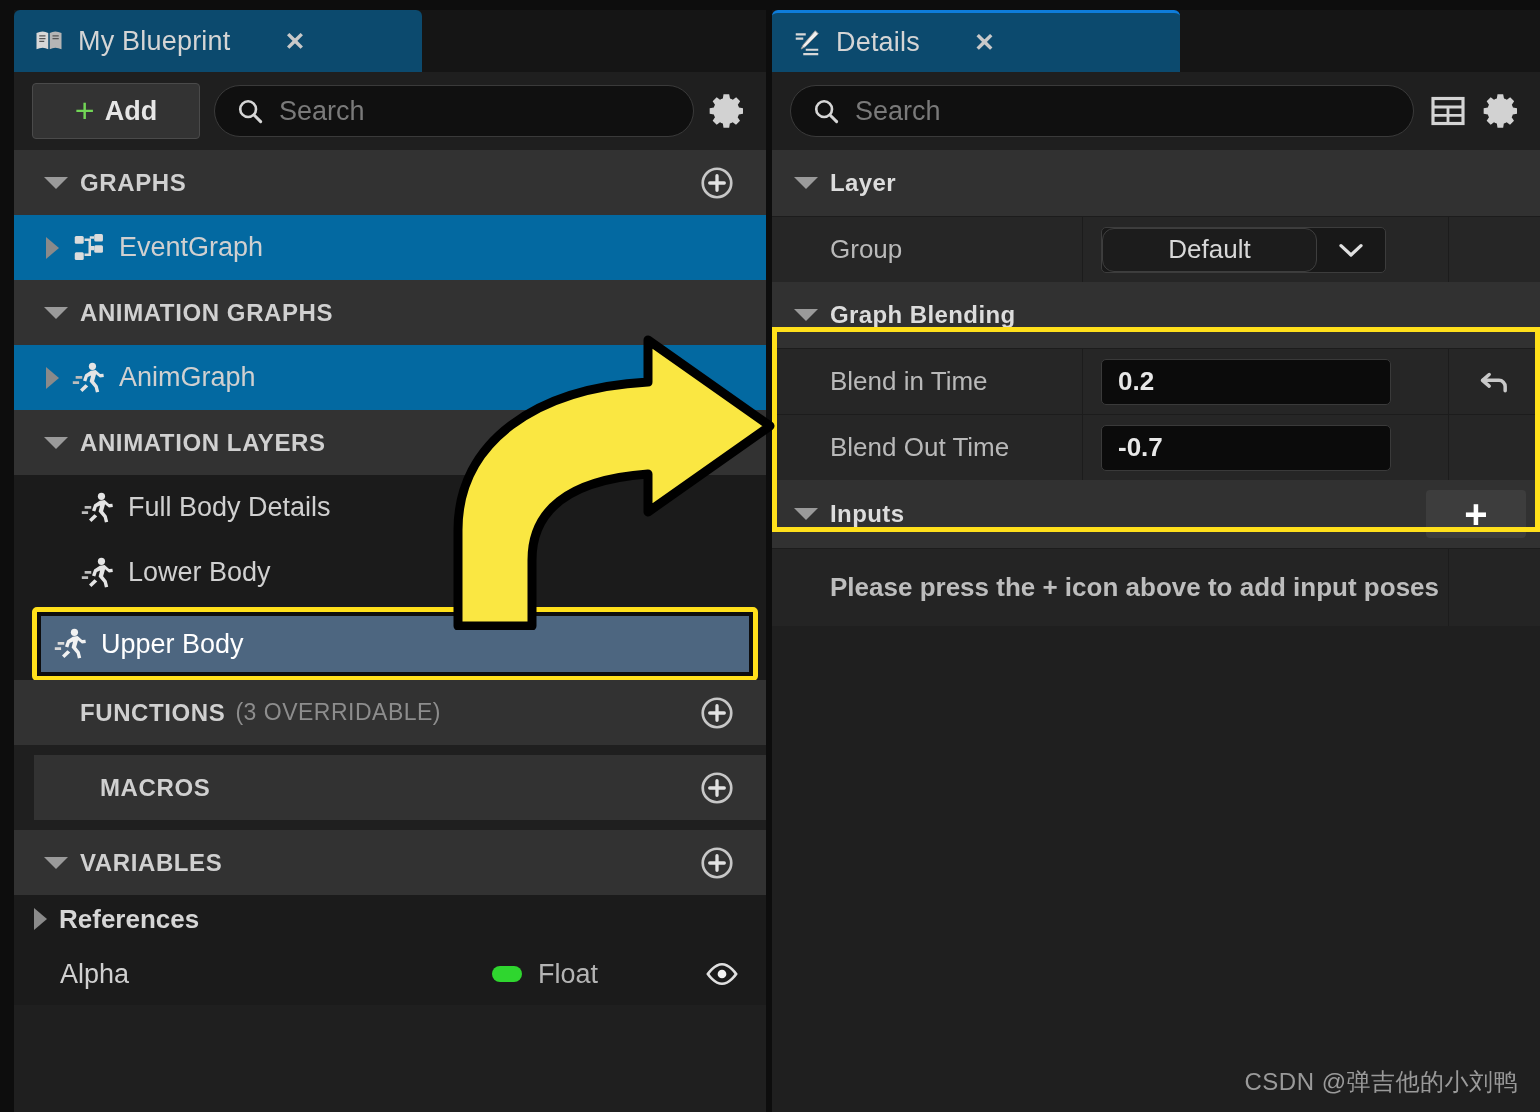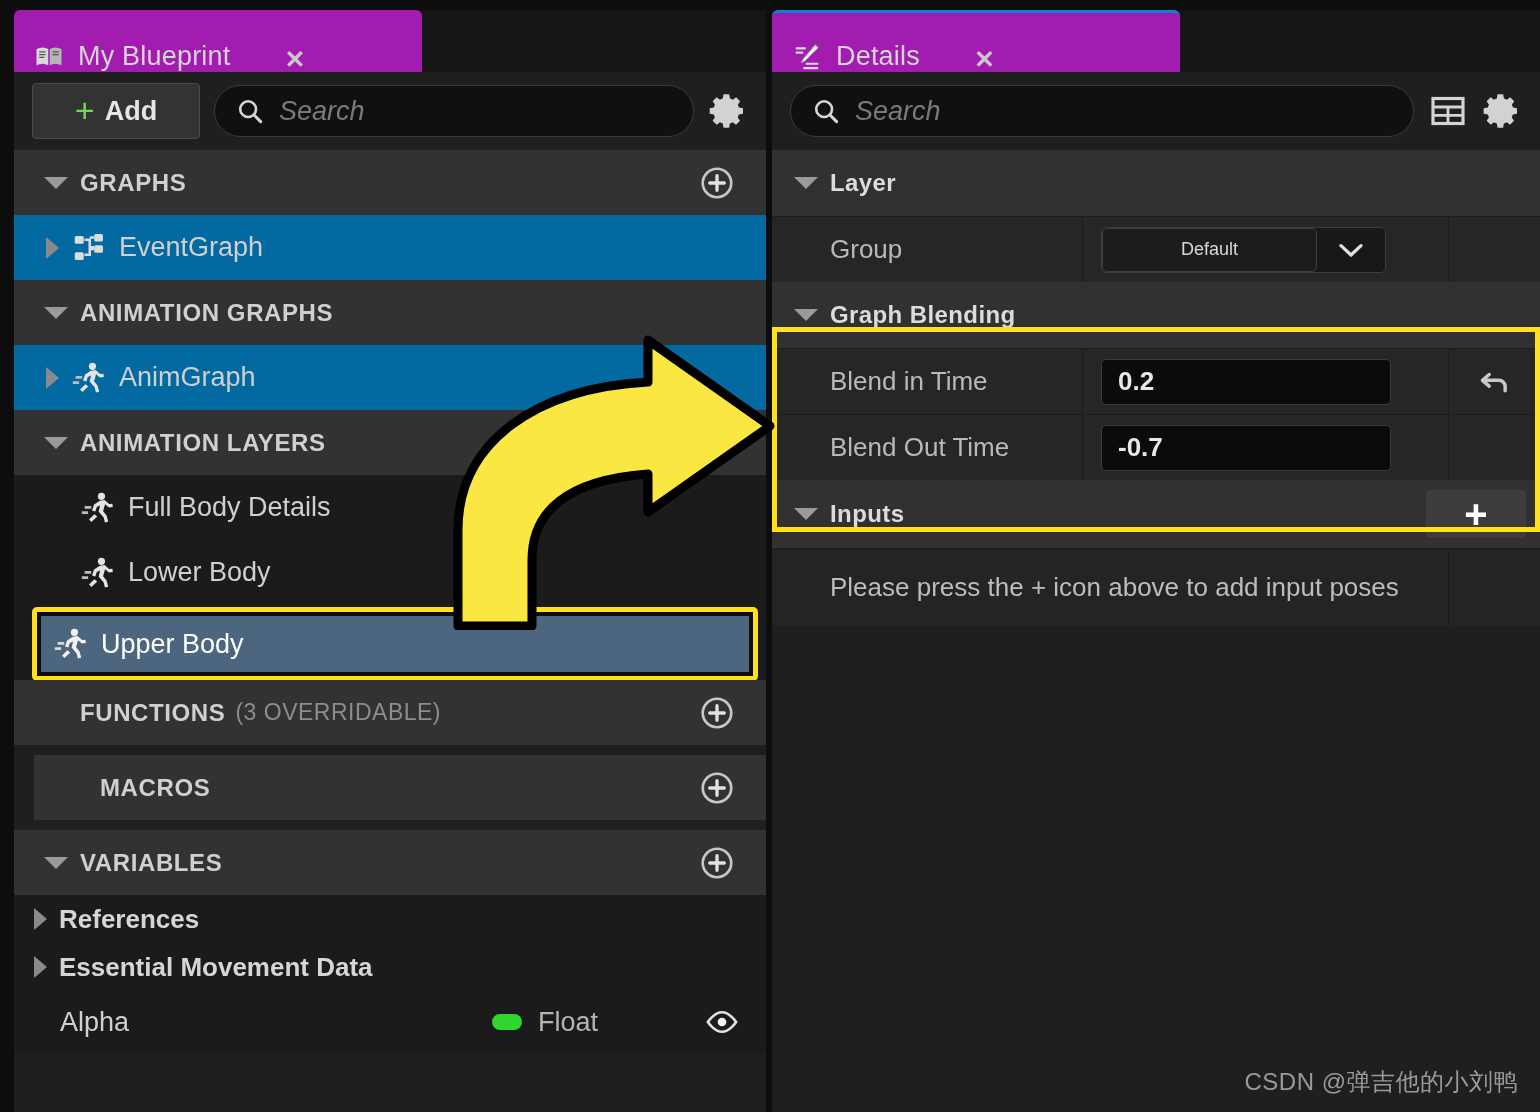--- a/index.html
+++ b/index.html
@@ -13,23 +13,23 @@
 
   
   .panel { position: absolute; top: 10px; bottom: 0; background: #1f1f1f; }
   #left-panel  { left: 14px;  width: 752px; }
   #right-panel { left: 772px; width: 768px; }
 
   
   .tabbar { position: relative; height: 62px; background: #151515; }
   .tab {
     position: absolute; left: 0; top: 0; height: 62px;
-    display: flex; align-items: flex-end; gap: 14px;
+    display: flex; align-items: center; gap: 14px;
     padding: 0 22px 0 20px;
-    background: #a21caf;
+    background: #0c4a6e;
     border-top-left-radius: 6px; border-top-right-radius: 6px;
   }
   .tab.active-blue { border-top: 3px solid #0e7ddb; }
   .tab-icon { width: 30px; height: 30px; flex: none; position: relative; }
   .tab-label { color: #d5d5d5; font-size: 27px; letter-spacing: .2px; white-space: nowrap; }
   .tab-close {
     color: #c9c9c9; font-size: 25px; font-weight: bold;
     margin-left: 40px; line-height: 1; cursor: pointer;
   }
 
@@ -39,21 +39,20 @@
     display: flex; align-items: center; justify-content: center; gap: 10px;
     width: 168px; height: 56px;
     background: #333333; border: 1px solid #4a4a4a; border-radius: 4px;
     color: #e6e6e6; font-size: 27px; font-weight: bold; cursor: pointer;
   }
   .plus-green { color: #72d656; font-size: 34px; font-weight: 400; line-height: .8; }
   .search-box {
     flex: 1; height: 52px; display: flex; align-items: center; gap: 14px;
     background: #101010; border: 1px solid #3a3a3a; border-radius: 26px;
     padding: 0 20px;
-    font-style: italic;
   }
   .search-text { color: #7a7a7a; font-size: 27px; }
   .tb-icon { width: 40px; height: 40px; flex: none; cursor: pointer; }
 
   
   .tree { position: relative; }
   .row {
     position: relative; display: flex; align-items: center;
     height: 65px; padding-left: 30px;
   }
@@ -93,34 +92,34 @@
 
   
   .d-row { display: flex; align-items: center; height: 66px; }
   .d-hdr { background: #313131; padding-left: 22px; }
   .d-hdr .d-title { color: #dcdcdc; font-size: 24px; font-weight: bold; letter-spacing: .4px; }
   .d-prop { background: #262626; border-top: 1px solid #1c1c1c; }
   .d-prop .d-name { color: #b9b9b9; font-size: 26px; padding-left: 58px; width: 310px; flex: none; }
   .d-valcell { flex: 1; display: flex; align-items: center; border-left: 1px solid #1c1c1c; height: 100%; padding-left: 18px; }
   .d-extra { width: 92px; flex: none; display: flex; align-items: center; justify-content: center; border-left: 1px solid #1c1c1c; height: 100%; }
   .combo { display: flex; align-items: stretch; width: 285px; height: 46px; background: #181818; border: 1px solid #3c3c3c; border-radius: 5px; cursor: pointer; }
-  .combo-val { flex: 1; display: flex; align-items: center; justify-content: center; background: #1c1c1c; border: 1px solid #3e3e3e; border-radius: 5px; color: #d8d8d8; font-size: 18px; }
+  .combo-val { flex: 1; display: flex; align-items: center; justify-content: center; background: #1c1c1c; border: 1px solid #3e3e3e; border-radius: 12px; color: #d8d8d8; font-size: 26px; }
   .combo-arrow { width: 68px; display: flex; align-items: center; justify-content: center; }
   .numfield {
     width: 290px; height: 46px; background: #0b0b0b; border: 1px solid #3a3a3a; border-radius: 5px;
     display: flex; align-items: center; padding-left: 16px;
     color: #e8e8e8; font-size: 26px; font-weight: bold; cursor: text;
   }
   .plus-btn {
     margin-left: auto; margin-right: 14px; width: 100px; height: 48px;
     background: #3d3d3d; border-radius: 4px;
     display: flex; align-items: center; justify-content: center;
     color: #ffffff; font-size: 40px; font-weight: bold; line-height: .8; cursor: pointer;
   }
-  .hint-row { background: #242424; display: flex; align-items: center; height: 78px; border-top: 1px solid #1c1c1c; }
+  .hint-row { background: #242424; display: flex; align-items: center; height: 78px; border-top: 1px solid #1c1c1c; font-weight: bold; }
   .hint-text { color: #bdbdbd; font-size: 26px; padding-left: 58px; white-space: nowrap; overflow: hidden; flex: 1; }
   .hint-gap { width: 92px; flex: none; border-left: 1px solid #1c1c1c; height: 100%; }
 
   
   #graph-blending-highlight {
     position: absolute; left: 772px; top: 327px; width: 768px; height: 205px;
     border: 5px solid #ffe01b; pointer-events: none; z-index: 20;
   }
 
   
@@ -283,24 +282,20 @@
           <circle cx="12" cy="12" r="9" fill="none" stroke="#c7c7c7" stroke-width="1.7"></circle>
           <path d="M12 7.4v9.2M7.4 12h9.2" stroke="#e2e2e2" stroke-width="2.1" stroke-linecap="round"></path>
         </svg>
       </div>
 
       <div class="row varrow">
         <span class="tri right"></span>
         <span class="row-label var">References</span>
       </div>
 
-      <div class="row varrow">
-        <span class="tri right"></span>
-        <span class="row-label var">Essential Movement Data</span>
-      </div>
 
       <div class="row alpha">
         <span class="row-label">Alpha</span>
         <span style="margin-left:auto;display:flex;align-items:center;">
           <span class="type-pill"></span>
           <span class="type-name">Float</span>
         </span>
         <svg style="width:36px;height:36px;margin-left:106px;margin-right:26px;" viewBox="0 0 24 24">
           <path d="M12 5.5C6.8 5.5 2.6 12 2.6 12s4.2 6.5 9.4 6.5S21.4 12 21.4 12 17.2 5.5 12 5.5z" fill="none" stroke="#e0e0e0" stroke-width="1.8"></path>
           <circle cx="12" cy="12" r="2.9" fill="#f2f2f2"></circle>

